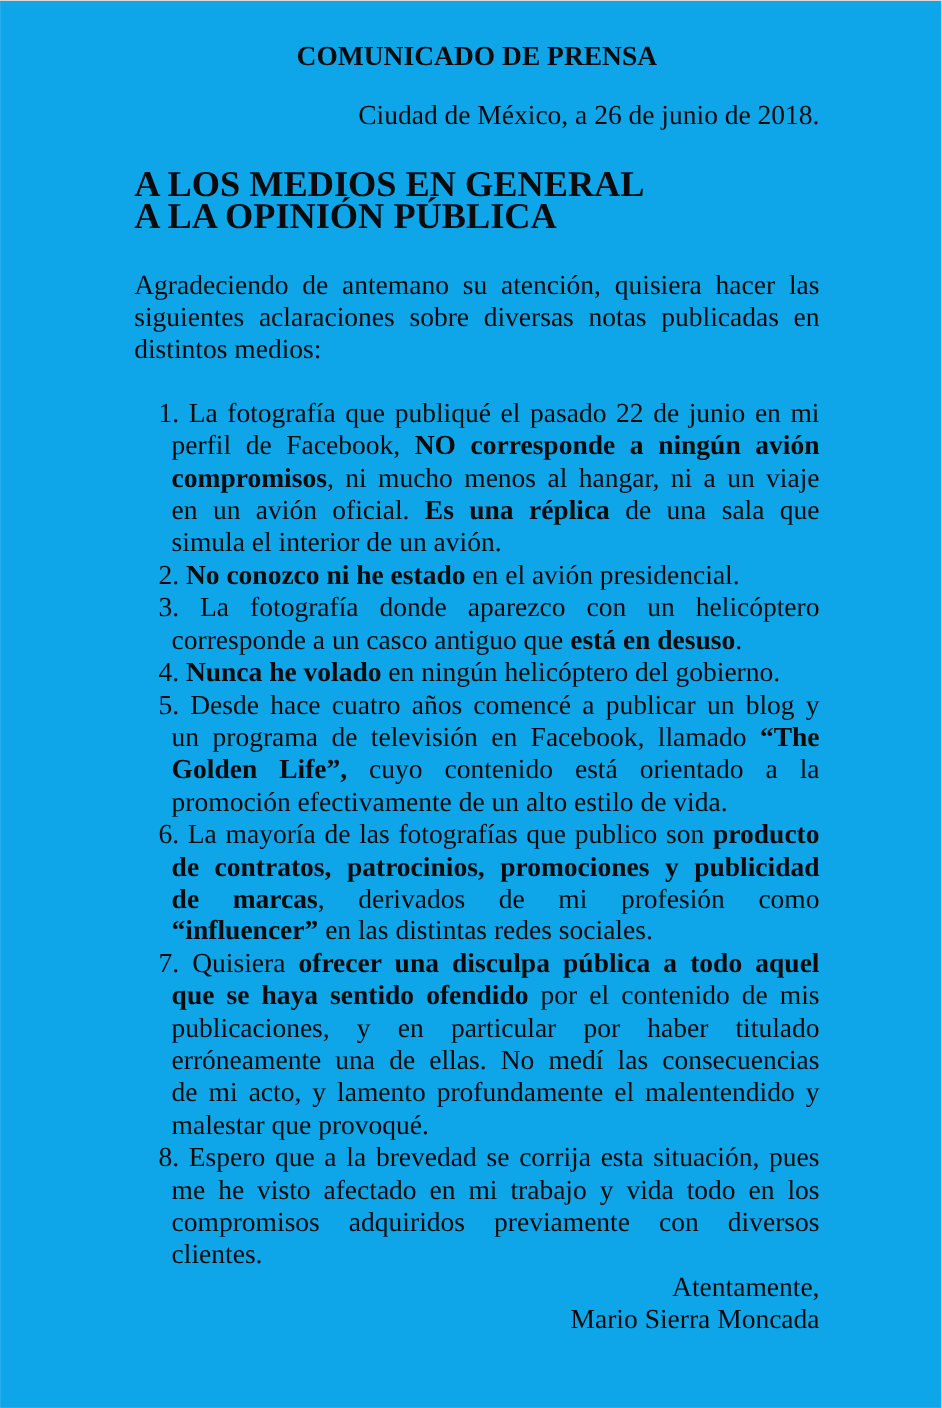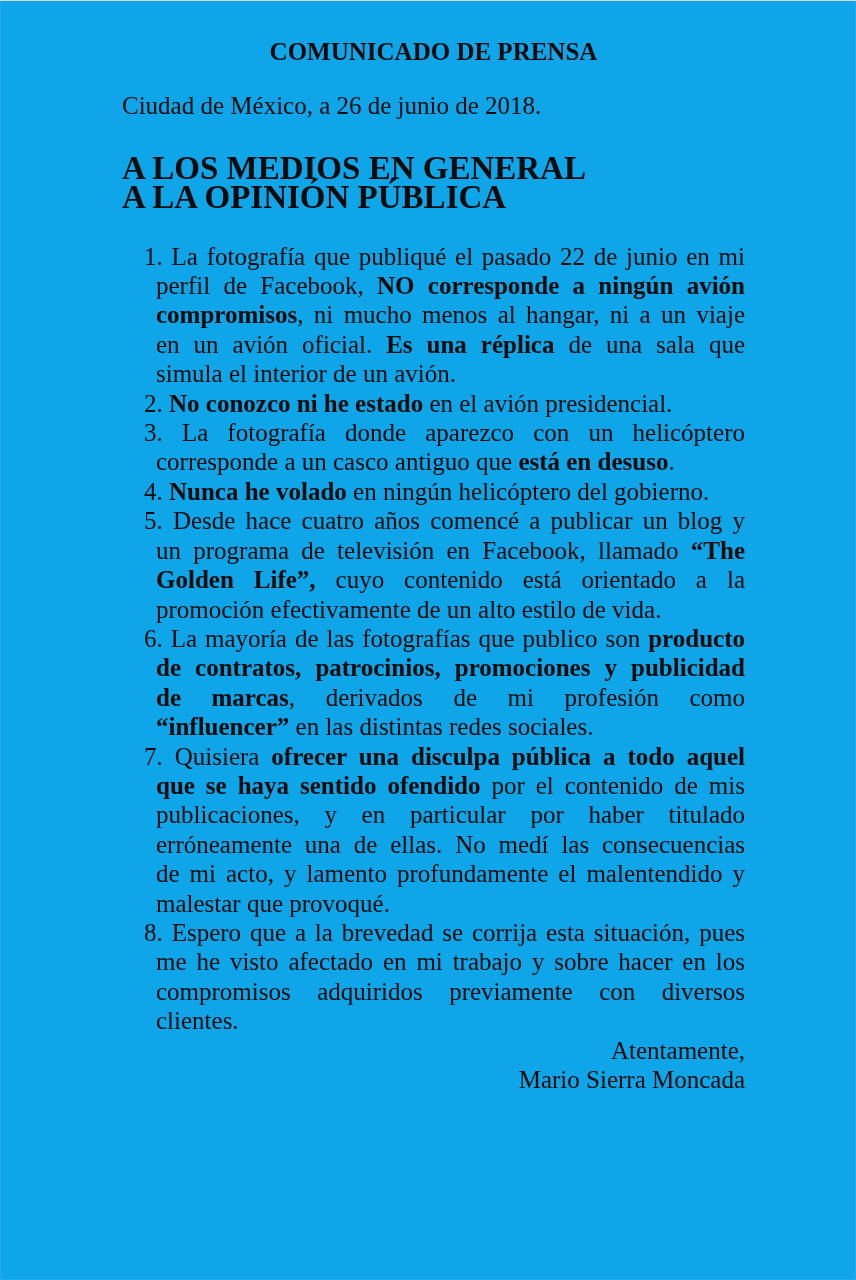--- a/index.html
+++ b/index.html
@@ -16,20 +16,21 @@
     box-shadow: inset 0 1px 0 #d8d8d8, inset 0 0 1px #e6e6e6;
     overflow: hidden;
   }
   .title {
     font-size: 25px; line-height: 29.4px;
     font-weight: bold; text-align: center;
     margin: 0;
   }
   .dateline {
     font-size: 25px; line-height: 29.4px;
+    text-align: right;
     margin: 25px 0 0 0;
   }
   .addressees {
     margin-top: 33px;
     font-size: 33px; line-height: 29.4px;
     font-weight: bold;
   }
   .intro { margin-top: 32px; }
   .tline {
     font-size: 25px; line-height: 29.4px;
@@ -48,20 +49,25 @@
 <div class="page">
   <h1 class="title">COMUNICADO DE PRENSA</h1>
 
   <p class="dateline">Ciudad de México, a 26 de junio de 2018.</p>
 
   <div class="addressees">
     <div>A LOS MEDIOS EN GENERAL</div>
     <div>A LA OPINIÓN PÚBLICA</div>
   </div>
 
+  <div class="intro">
+      <div class="tline"><span>Agradeciendo de antemano su atención, quisiera hacer las</span></div>
+      <div class="tline"><span>siguientes aclaraciones sobre diversas notas publicadas en</span></div>
+      <div class="tline last"><span>distintos medios:</span></div>
+    </div>
 
   <ol class="items">
       <li class="item">
         <div class="tline first"><span>1.</span> <span>La fotografía que publiqué el pasado 22 de junio en mi</span></div>
         <div class="tline"><span>perfil de Facebook, </span><b>NO corresponde a ningún avión</b></div>
         <div class="tline"><b>compromisos</b><span>, ni mucho menos al hangar, ni a un viaje</span></div>
         <div class="tline"><span>en un avión oficial. </span><b>Es una réplica</b><span> de una sala que</span></div>
         <div class="tline last"><span>simula el interior de un avión.</span></div>
       </li>
       <li class="item">
@@ -89,21 +95,21 @@
       <li class="item">
         <div class="tline first"><span>7.</span> <span>Quisiera </span><b>ofrecer una disculpa pública a todo aquel</b></div>
         <div class="tline"><b>que se haya sentido ofendido</b><span> por el contenido de mis</span></div>
         <div class="tline"><span>publicaciones, y en particular por haber titulado</span></div>
         <div class="tline"><span>erróneamente una de ellas. No medí las consecuencias</span></div>
         <div class="tline"><span>de mi acto, y lamento profundamente el malentendido y</span></div>
         <div class="tline last"><span>malestar que provoqué.</span></div>
       </li>
       <li class="item">
         <div class="tline first"><span>8.</span> <span>Espero que a la brevedad se corrija esta situación, pues</span></div>
-        <div class="tline"><span>me he visto afectado en mi trabajo y sobre hacer en los</span></div>
+        <div class="tline"><span>me he visto afectado en mi trabajo y vida todo en los</span></div>
         <div class="tline"><span>compromisos adquiridos previamente con diversos</span></div>
         <div class="tline last"><span>clientes.</span></div>
       </li>
     </ol>
 
   <div class="closing">
     <div>Atentamente,</div>
     <div>Mario Sierra Moncada</div>
   </div>
 </div>

